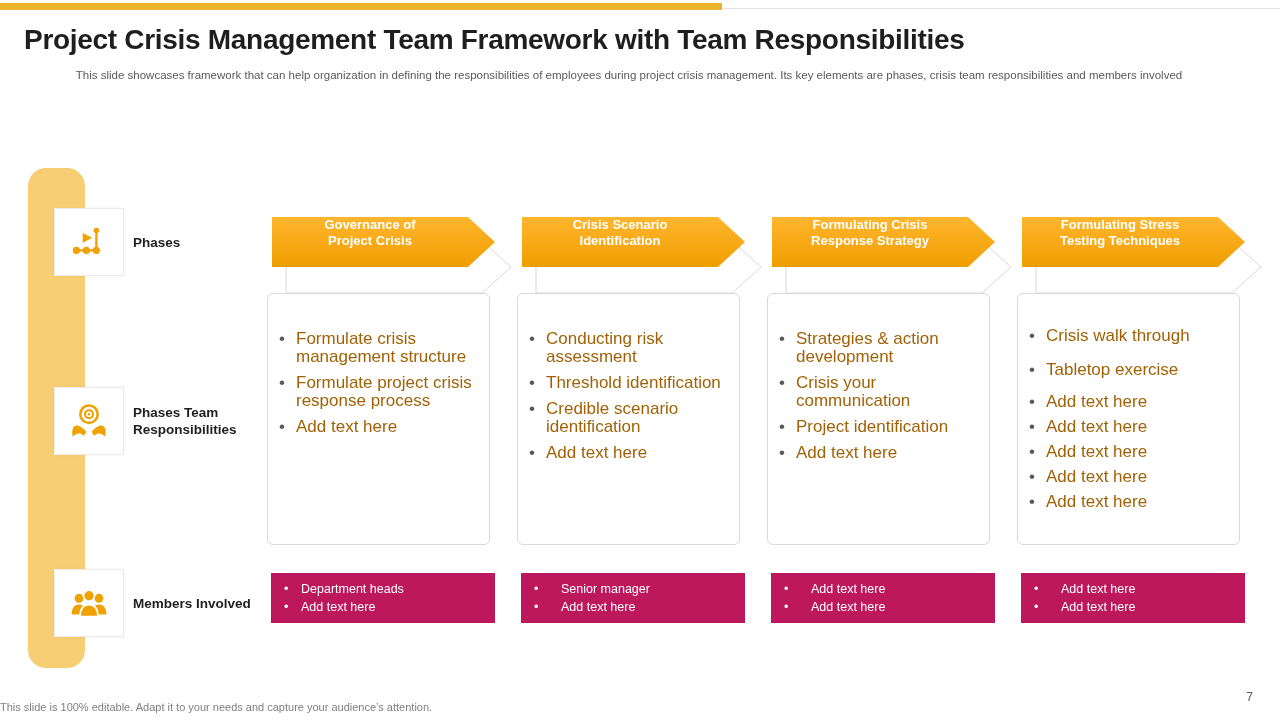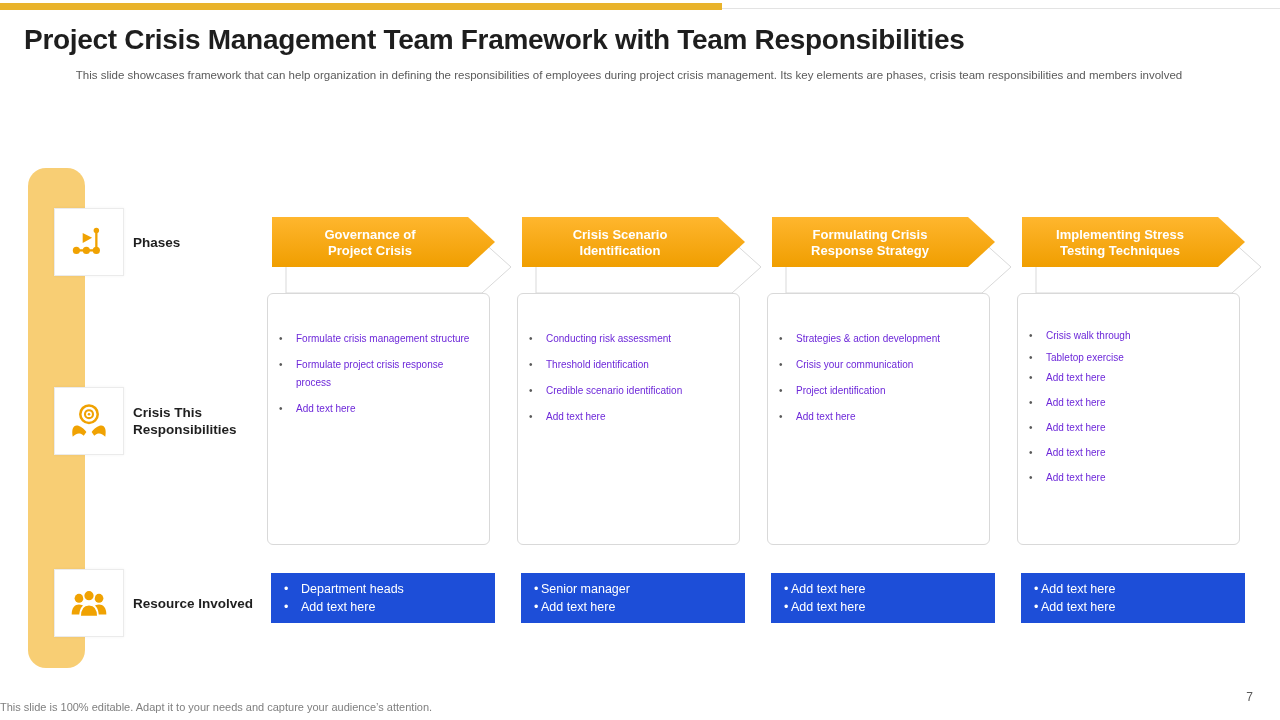--- a/index.html
+++ b/index.html
@@ -26,35 +26,35 @@
   .row-label { position:absolute; left:133px; width:135px; height:68px;
     display:flex; align-items:center; font-size:13.5px; font-weight:bold;
     color:#1F1F1F; line-height:17px; }
 
   
   .col { position:absolute; top:0; width:250px; height:720px; }
   .arrow-svg { position:absolute; left:0; top:215px; overflow:visible; }
   .arrow-outline { fill:#ffffff; stroke:#D9D9D9; stroke-width:1; }
   .arrow-main { fill:url(#arrowGrad); }
   .arrow-label { position:absolute; left:7px; top:217px; width:196px; height:52px;
-    display:flex; flex-direction:column; align-items:center; justify-content:center;
+    display:flex; flex-direction:column; align-items:center; 
     text-align:center; color:#ffffff; font-size:13px; font-weight:bold; line-height:16px; }
   .arrow-label span { display:block; }
 
   .resp-box { position:absolute; left:2px; top:293px; width:223px; height:252px;
     background:#fff; border:1px solid #D9D9D9; border-radius:6px; }
   .resp-box ul { list-style:none; padding:36px 10px 0 0; }
   .resp-box li { position:relative; padding-left:28px; margin-bottom:8px;
-    font-size:10px; color:#6d28d9; line-height:18px; }
+    font-size:17px; color:#a16207; line-height:18px; }
   .resp-box li::before { content:"\2022"; position:absolute; left:11px; top:0; color:#595959; }
 
   .member-box { position:absolute; left:6px; top:573px; width:224px; height:50px;
-    background:#1d4ed8; }
+    background:#be185d; }
   .member-box ul { list-style:none; padding-top:7px; }
-  .member-box li { position:relative; padding-left:20px; font-size:12.5px;
+  .member-box li { position:relative; padding-left:40px; font-size:12.5px;
     color:#ffffff; line-height:18px; }
   .member-box li::before { content:"\2022"; position:absolute; left:13px; top:0; color:#ffffff; }
   .member-box.mb-narrow li { padding-left:30px; }
 
   
   .footer { position:absolute; left:0; top:701px; width:1280px; 
     font-size:11px; color:#7F7F7F; }
   .page-number { position:absolute; right:27px; top:690px; font-size:12px; color:#595959; }
 
   .ico { display:block; }
@@ -96,33 +96,33 @@
 
   <div class="icon-box" style="top:387px">
     <svg class="ico" width="42" height="42" viewBox="0 0 40 40">
       <circle cx="20" cy="13.5" r="8.3" fill="none" stroke="#F0A202" stroke-width="2.4"></circle>
       <circle cx="20" cy="13.5" r="3.8" fill="none" stroke="#F0A202" stroke-width="2"></circle>
       <circle cx="20" cy="13.5" r="1.2" fill="#F0A202"></circle>
       <path d="M4.5,35 C3,27 5.5,23 10,24.5 C13.5,25.7 16,28 17.5,30.5 L15,34 C11,30.5 7.5,32 4.5,35 Z" fill="#F0A202"></path>
       <path d="M35.5,35 C37,27 34.5,23 30,24.5 C26.5,25.7 24,28 22.5,30.5 L25,34 C29,30.5 32.5,32 35.5,35 Z" fill="#F0A202"></path>
     </svg>
   </div>
-  <div class="row-label" style="top:387px">Crisis This Responsibilities</div>
+  <div class="row-label" style="top:387px">Phases Team Responsibilities</div>
 
   <div class="icon-box" style="top:569px">
     <svg class="ico" width="42" height="42" viewBox="0 0 40 40">
       <circle cx="10.5" cy="15.5" r="4.2" fill="#F0A202"></circle>
       <path d="M3.5,31 C3.5,24.5 6.5,21.5 10.5,21.5 C14.5,21.5 17.5,24.5 17.5,31 Z" fill="#F0A202"></path>
       <circle cx="29.5" cy="15.5" r="4.2" fill="#F0A202"></circle>
       <path d="M22.5,31 C22.5,24.5 25.5,21.5 29.5,21.5 C33.5,21.5 36.5,24.5 36.5,31 Z" fill="#F0A202"></path>
       <circle cx="20" cy="13" r="5.2" fill="#F0A202" stroke="#ffffff" stroke-width="1.6"></circle>
       <path d="M11.5,33 C11.5,25 15,21.5 20,21.5 C25,21.5 28.5,25 28.5,33 Z" fill="#F0A202" stroke="#ffffff" stroke-width="1.6"></path>
     </svg>
   </div>
-  <div class="row-label" style="top:569px">Resource Involved</div>
+  <div class="row-label" style="top:569px">Members Involved</div>
 
   <div class="col" style="left:265px">
     <svg class="arrow-svg" width="250" height="90">
       <polygon class="arrow-outline" points="21,26 217,26 246,52 217,78 21,78"></polygon>
       <polygon class="arrow-main" points="7,2 203,2 230,27 203,52 7,52"></polygon>
     </svg>
     <div class="arrow-label">
       <span>Governance of</span>
       <span>Project Crisis</span>
     </div>
@@ -190,27 +190,27 @@
       </ul>
     </div>
   </div>
 
   <div class="col" style="left:1015px">
     <svg class="arrow-svg" width="250" height="90">
       <polygon class="arrow-outline" points="21,26 217,26 246,52 217,78 21,78"></polygon>
       <polygon class="arrow-main" points="7,2 203,2 230,27 203,52 7,52"></polygon>
     </svg>
     <div class="arrow-label">
-      <span>Implementing Stress</span>
+      <span>Formulating Stress</span>
       <span>Testing Techniques</span>
     </div>
     <div class="resp-box">
       <ul style="padding-top:33px">
-        <li style="margin-bottom:4px">Crisis walk through</li>
-        <li style="margin-bottom:2px">Tabletop exercise</li>
+        <li style="margin-bottom:16px">Crisis walk through</li>
+        <li style="margin-bottom:14px">Tabletop exercise</li>
         <li style="margin-bottom:7px">Add text here</li>
         <li style="margin-bottom:7px">Add text here</li>
         <li style="margin-bottom:7px">Add text here</li>
         <li style="margin-bottom:7px">Add text here</li>
         <li style="margin-bottom:7px">Add text here</li>
       </ul>
     </div>
     <div class="member-box">
       <ul>
         <li>Add text here</li>

